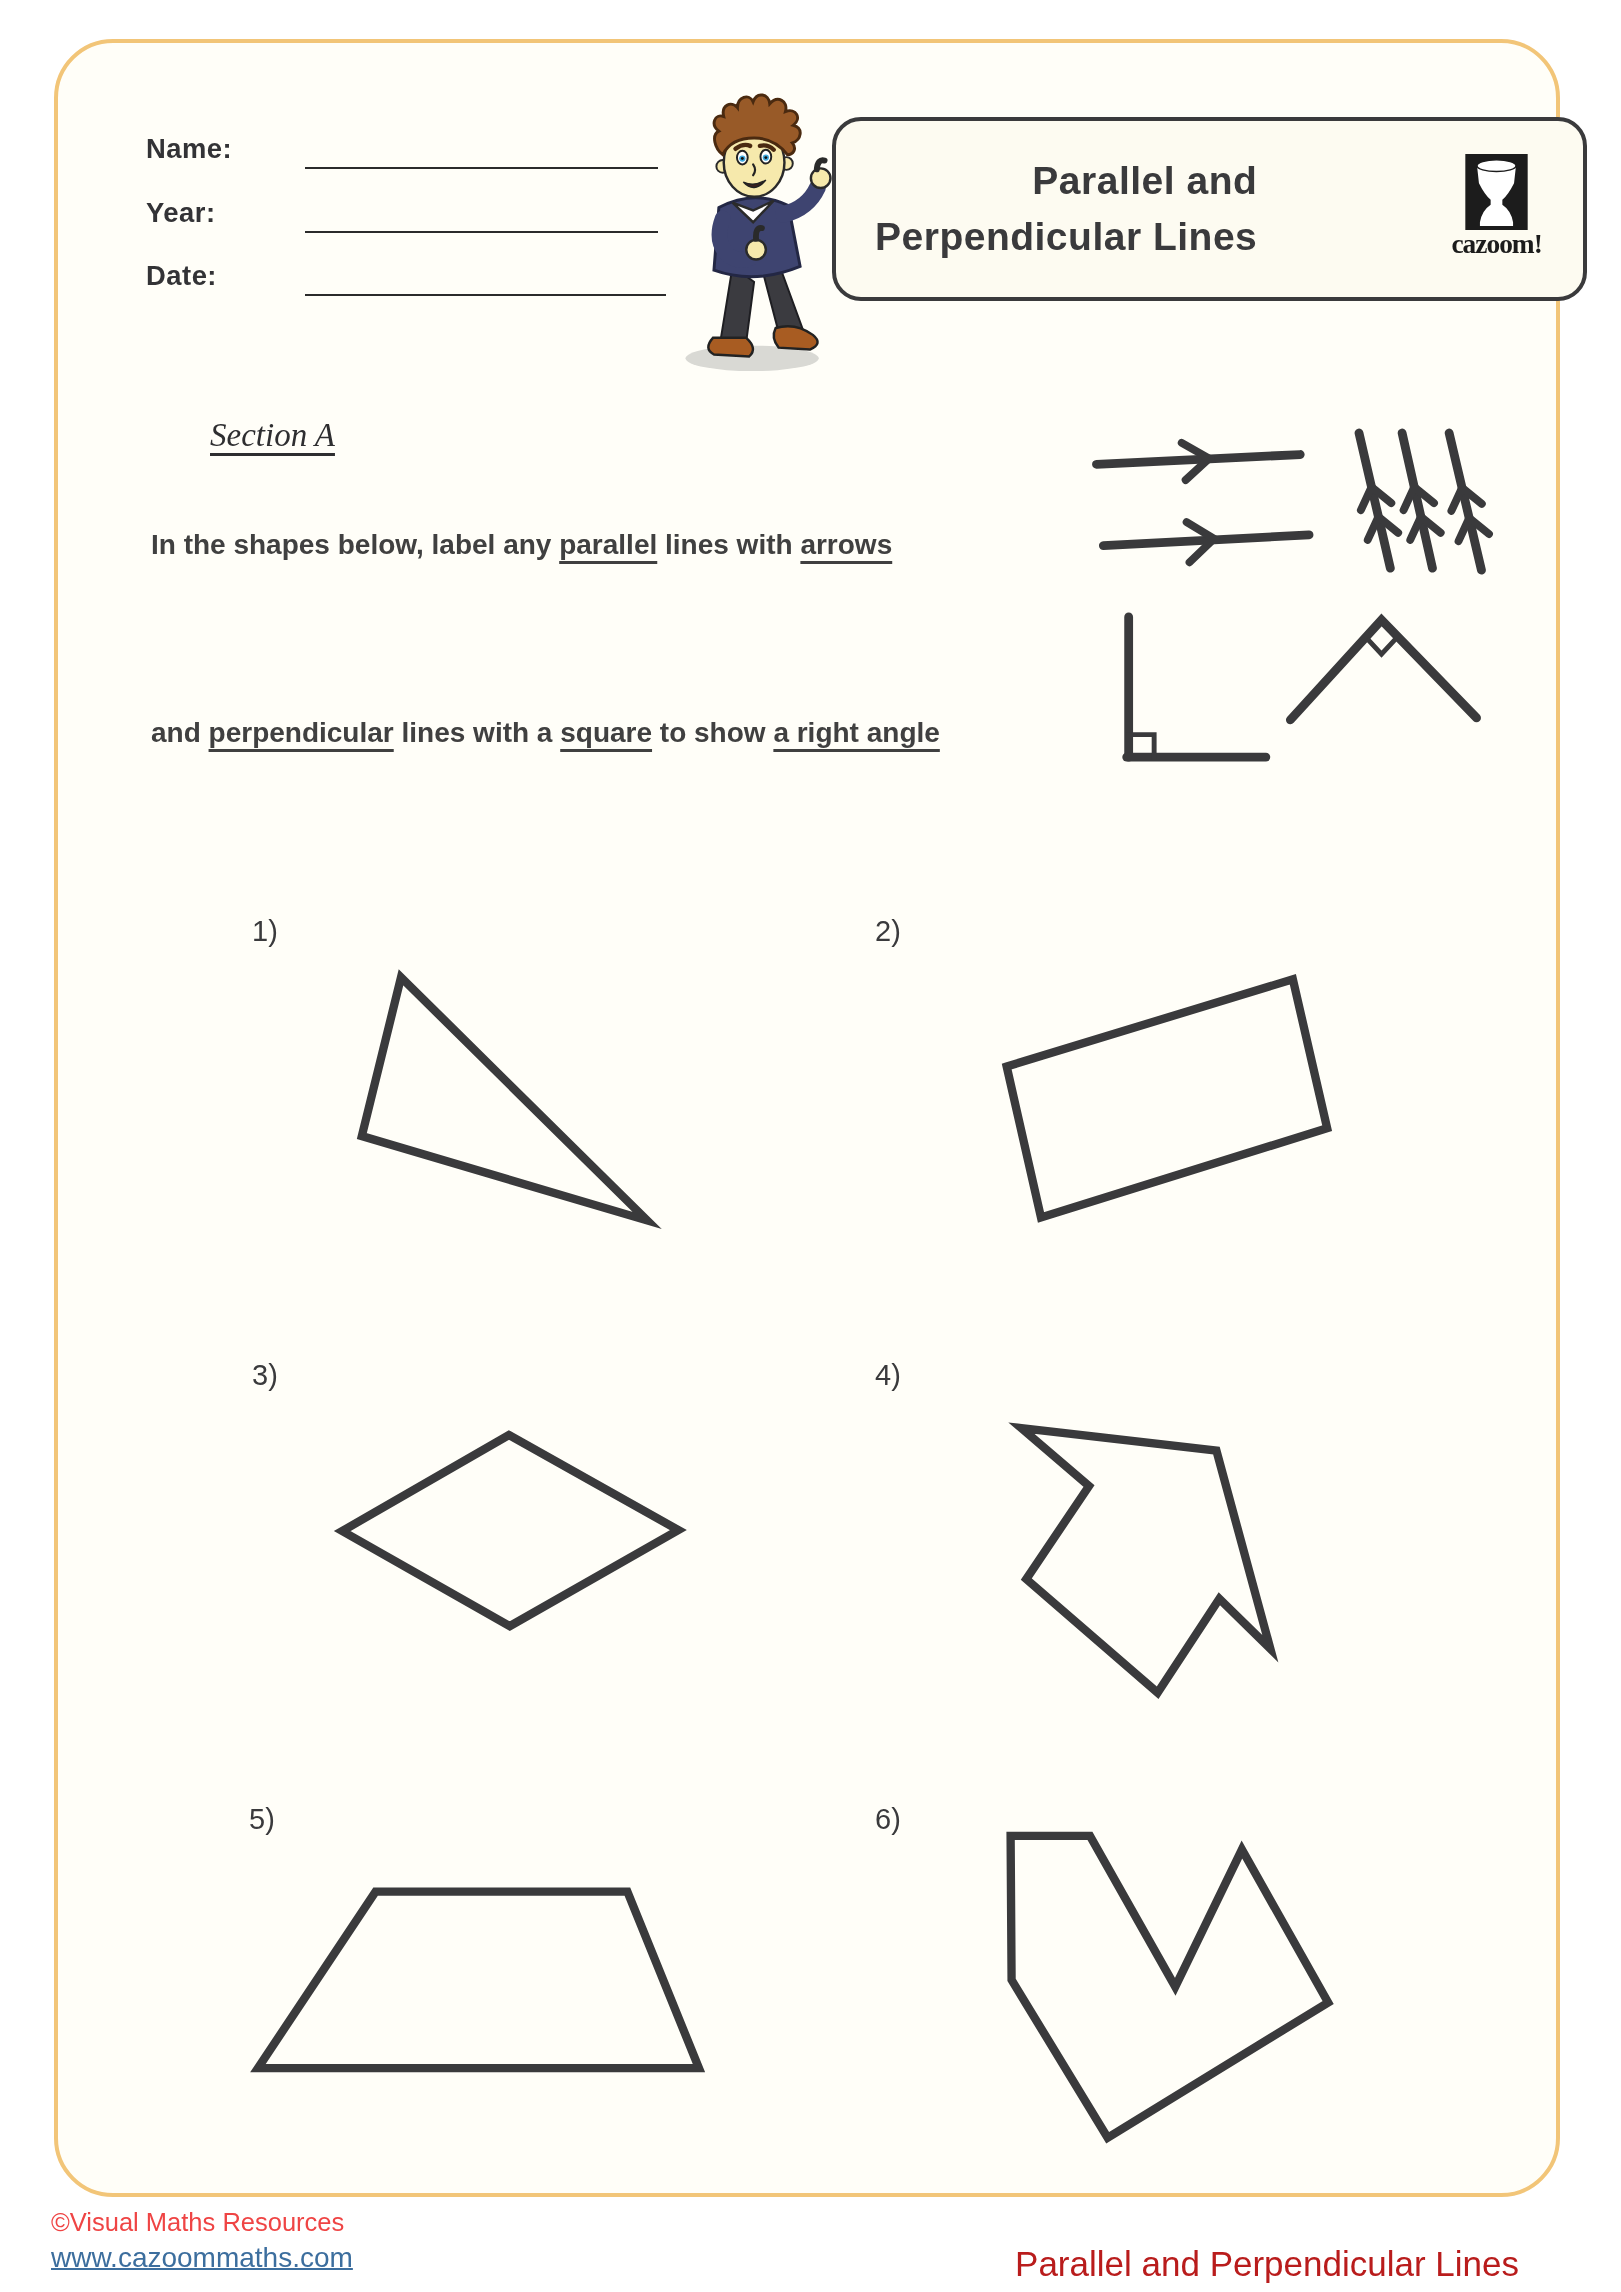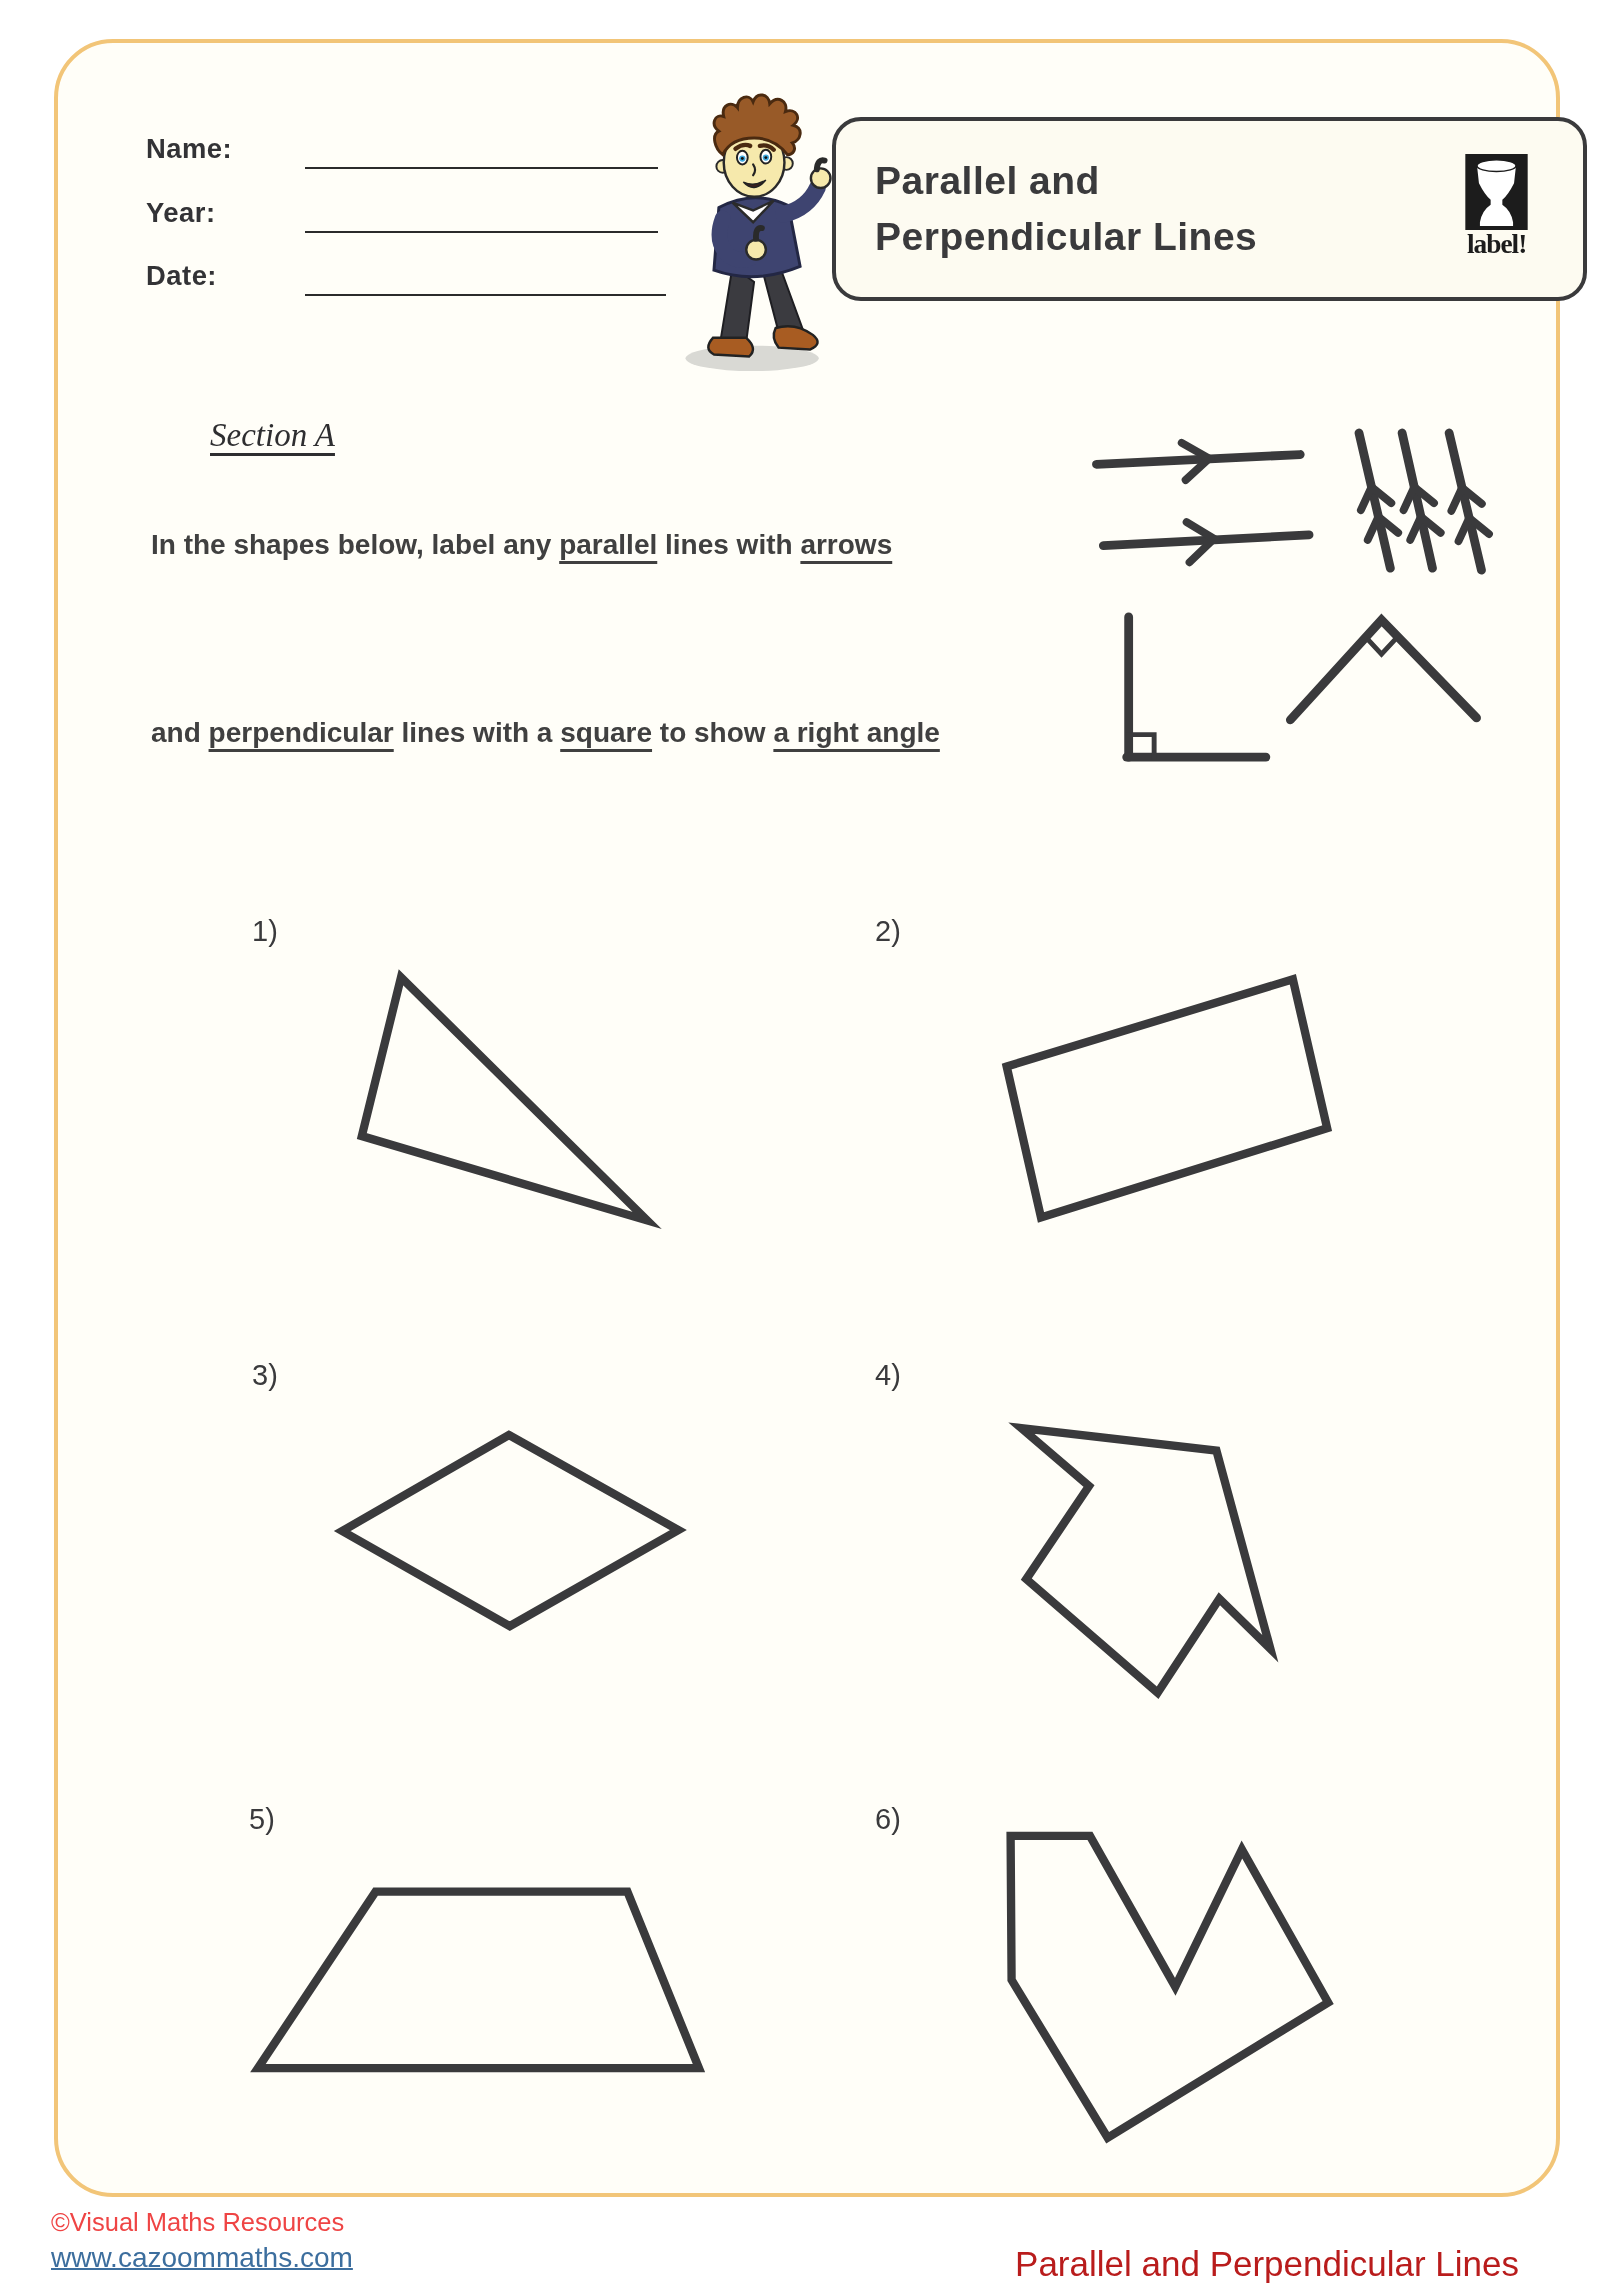--- a/index.html
+++ b/index.html
@@ -21,21 +21,21 @@
   }
   
   .mascot{position:absolute;left:600px;top:49px;width:201px;height:284px;}
   
   .title-box{
     position:absolute;left:774px;top:74px;width:755px;height:184px;box-sizing:border-box;
     border:4.9px solid #3a3a3c;border-radius:29px;background:#fdfbf1;
   }
   .title-text{
     position:absolute;left:39px;top:32px;font-size:39px;line-height:56px;font-weight:700;
-    color:#3a3a3c;letter-spacing:0.5px;
+    color:#3a3a3c;letter-spacing:0.5px;text-align:right;
   }
   .logo{position:absolute;right:27.4px;top:33px;width:118px;text-align:center;}
   .logo svg{display:block;margin:0 auto;}
   .logo-text{
     font-family:"Liberation Serif", serif;font-weight:700;font-size:27.4px;color:#1c1c1c;
     letter-spacing:-1px;line-height:29px;
   }
   
   .section-heading{
     position:absolute;left:152px;top:374px;
@@ -123,21 +123,21 @@
     <div class="title-text">
       <div>Parallel and</div>
       <div>Perpendicular Lines</div>
     </div>
     <div class="logo">
       <svg width="63" height="76" viewBox="0 0 64 78">
         <rect x="0" y="0" width="64" height="78" fill="#1c1c1c"></rect>
         <path d="M12,12 L14,30 Q20,42 26,47 L26,52 Q17,58 15,70 L15,74 L49,74 L49,70 Q47,58 38,52 L38,47 Q44,42 50,30 L52,12 Q32,20 12,12 Z" fill="#ffffff"></path>
         <ellipse cx="32" cy="12" rx="20" ry="6" fill="#ffffff" stroke="#1c1c1c" stroke-width="1.5"></ellipse>
       </svg>
-      <div class="logo-text">label!</div>
+      <div class="logo-text">cazoom!</div>
     </div>
   </div>
 
   <div class="section-heading">Section A</div>
 
   <div class="instruction" style="top:486px"><span>In the shapes below, label any </span><span class="u">parallel</span><span> lines with </span><span class="u">arrows</span></div>
   <div class="instruction" style="top:674px"><span>and </span><span class="u">perpendicular</span><span> lines with a </span><span class="u">square</span><span> to show </span><span class="u">a right angle</span></div>
 
   <svg class="example-svg" style="left:1014px;top:380px" width="431" height="162" viewBox="0 0 440 165">
 

